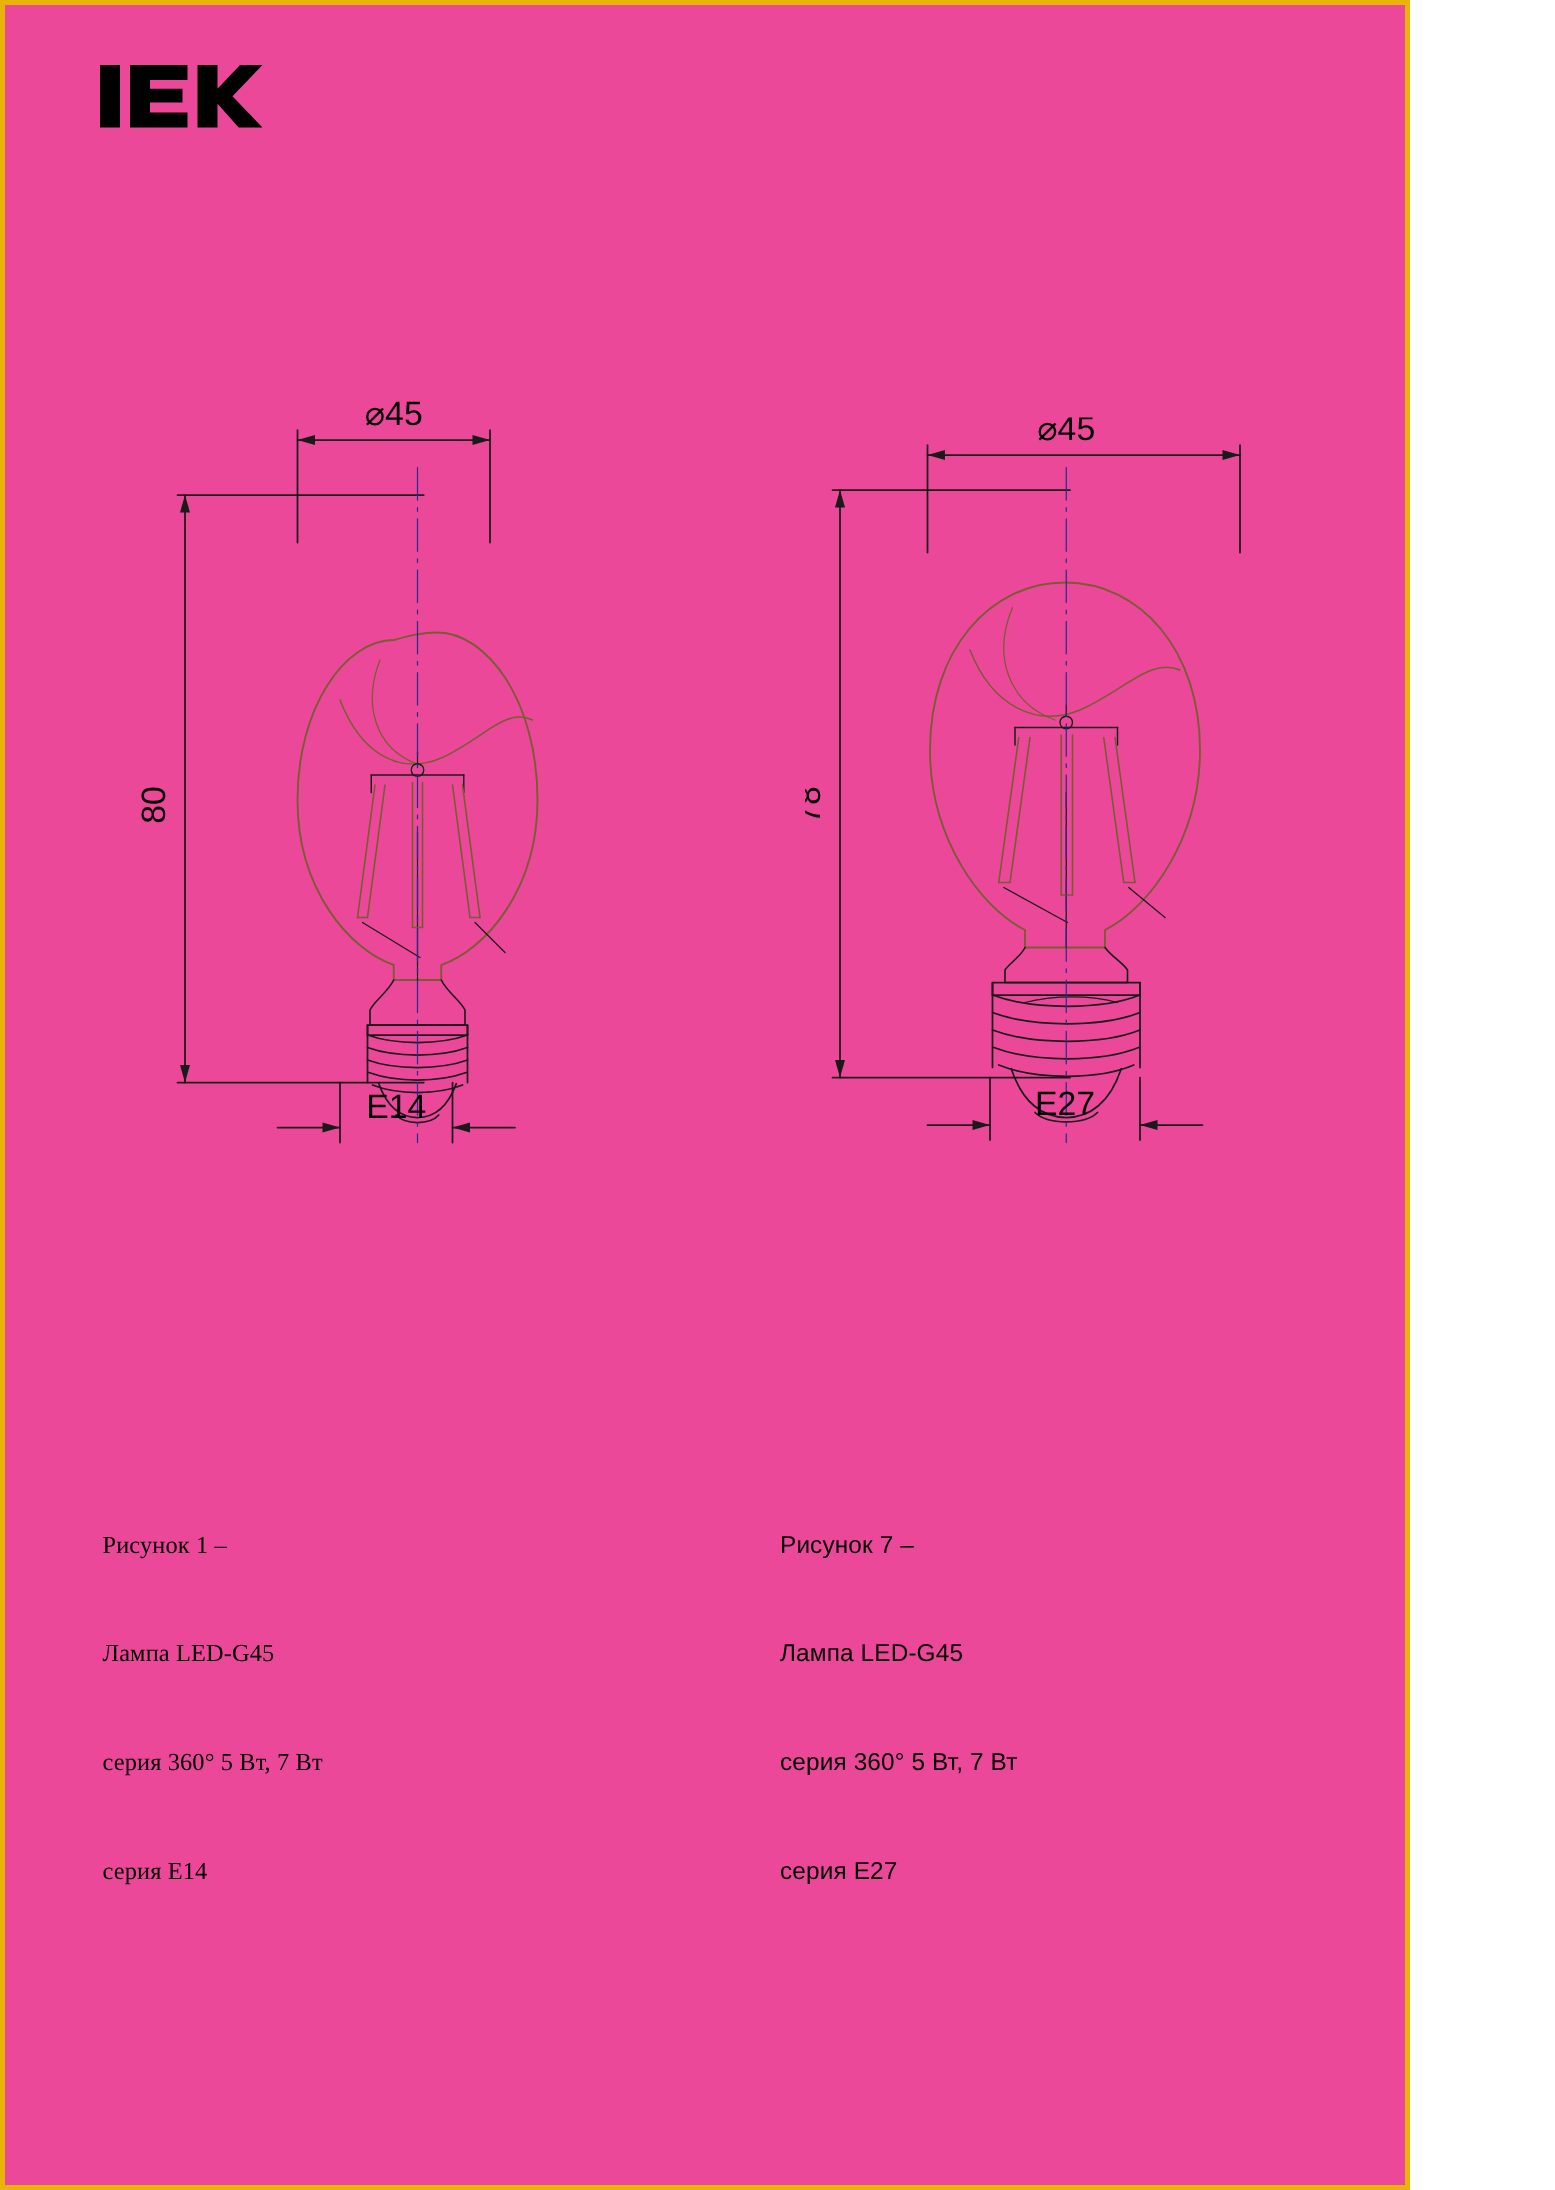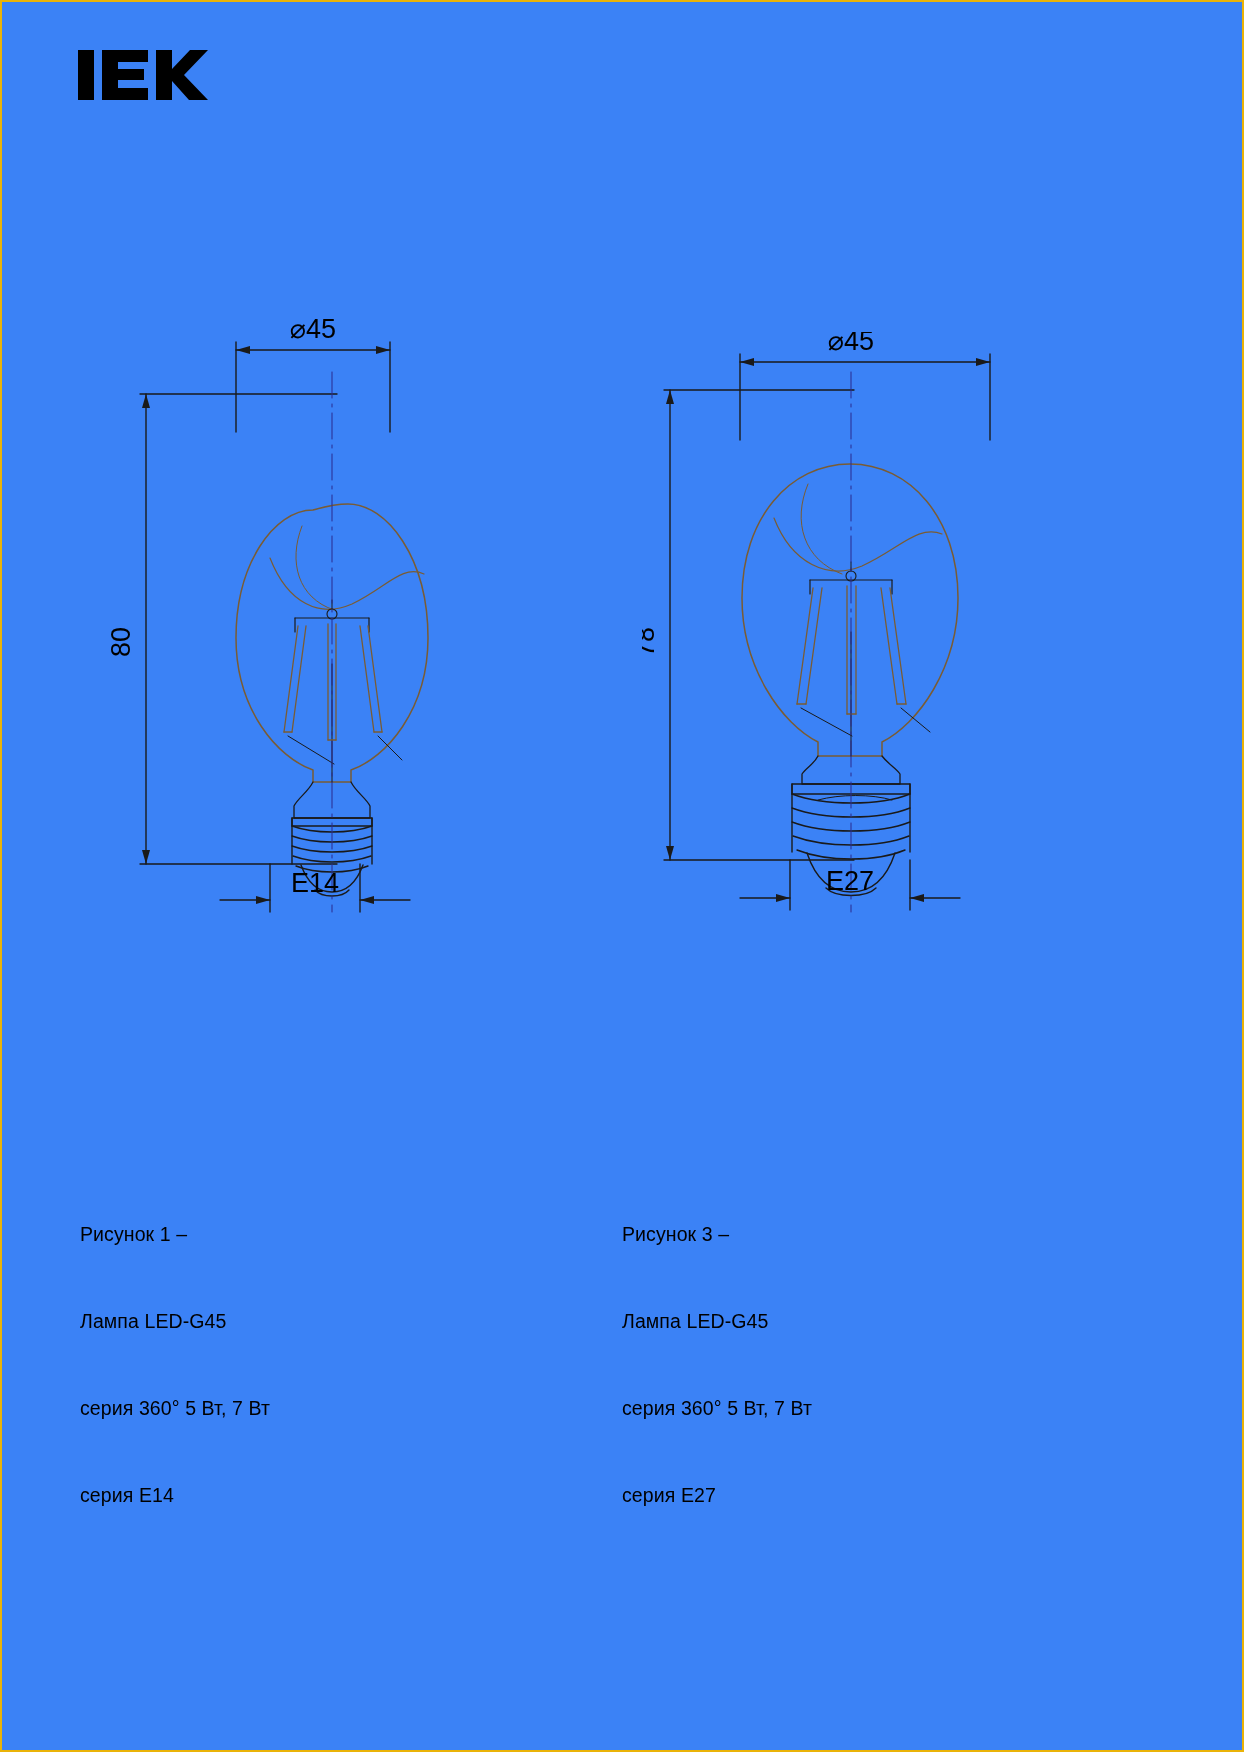--- a/index.html
+++ b/index.html
@@ -6,24 +6,24 @@
     margin: 0;
     padding: 0;
     background: #ffffff;
   }
   body {
     font-family: "Liberation Sans", sans-serif;
     color: #000;
   }
   .page {
     position: relative;
-    width: 1244px;
+    width: 1128px;
     height: 1752px;
-    background: #3b82f6;
-    border: 2px solid #eab308;
+    background: #ec4899;
+    border: 4px solid #eab308;
     box-sizing: border-box;
     overflow: hidden;
   }
   
   .logo {
     position: absolute;
     left: 76px;
     top: 40px;
     width: 130px;
     height: 66px;
@@ -35,21 +35,21 @@
   .fig svg { display: block; }
 
   
   .caption {
     position: absolute;
     font-size: 19.5px;
     line-height: 29px;
     white-space: pre;
     letter-spacing: 0.1px;
   }
-  #caption-1 { left: 78px; top: 1160px; }
+  #caption-1 { left: 78px; top: 1160px; font-family: Liberation Serif, serif; }
   #caption-2 { left: 620px; top: 1160px; }
   .caption div { }
 </style>
 </head>
 <body>
 
 <div class="page">
 
   <div class="logo">
     <svg width="130" height="66" viewBox="0 0 130 66" xmlns="http://www.w3.org/2000/svg">
@@ -222,19 +222,19 @@
   </div>
 
   <div class="caption" id="caption-1">
     <div>Рисунок 1 –</div>
     <div>Лампа LED-G45</div>
     <div>серия 360° 5 Вт, 7 Вт</div>
     <div>серия E14</div>
   </div>
 
   <div class="caption" id="caption-2">
-    <div>Рисунок 3 –</div>
+    <div>Рисунок 7 –</div>
     <div>Лампа LED-G45</div>
     <div>серия 360° 5 Вт, 7 Вт</div>
     <div>серия E27</div>
   </div>
 
 </div>
 
 </body></html>

